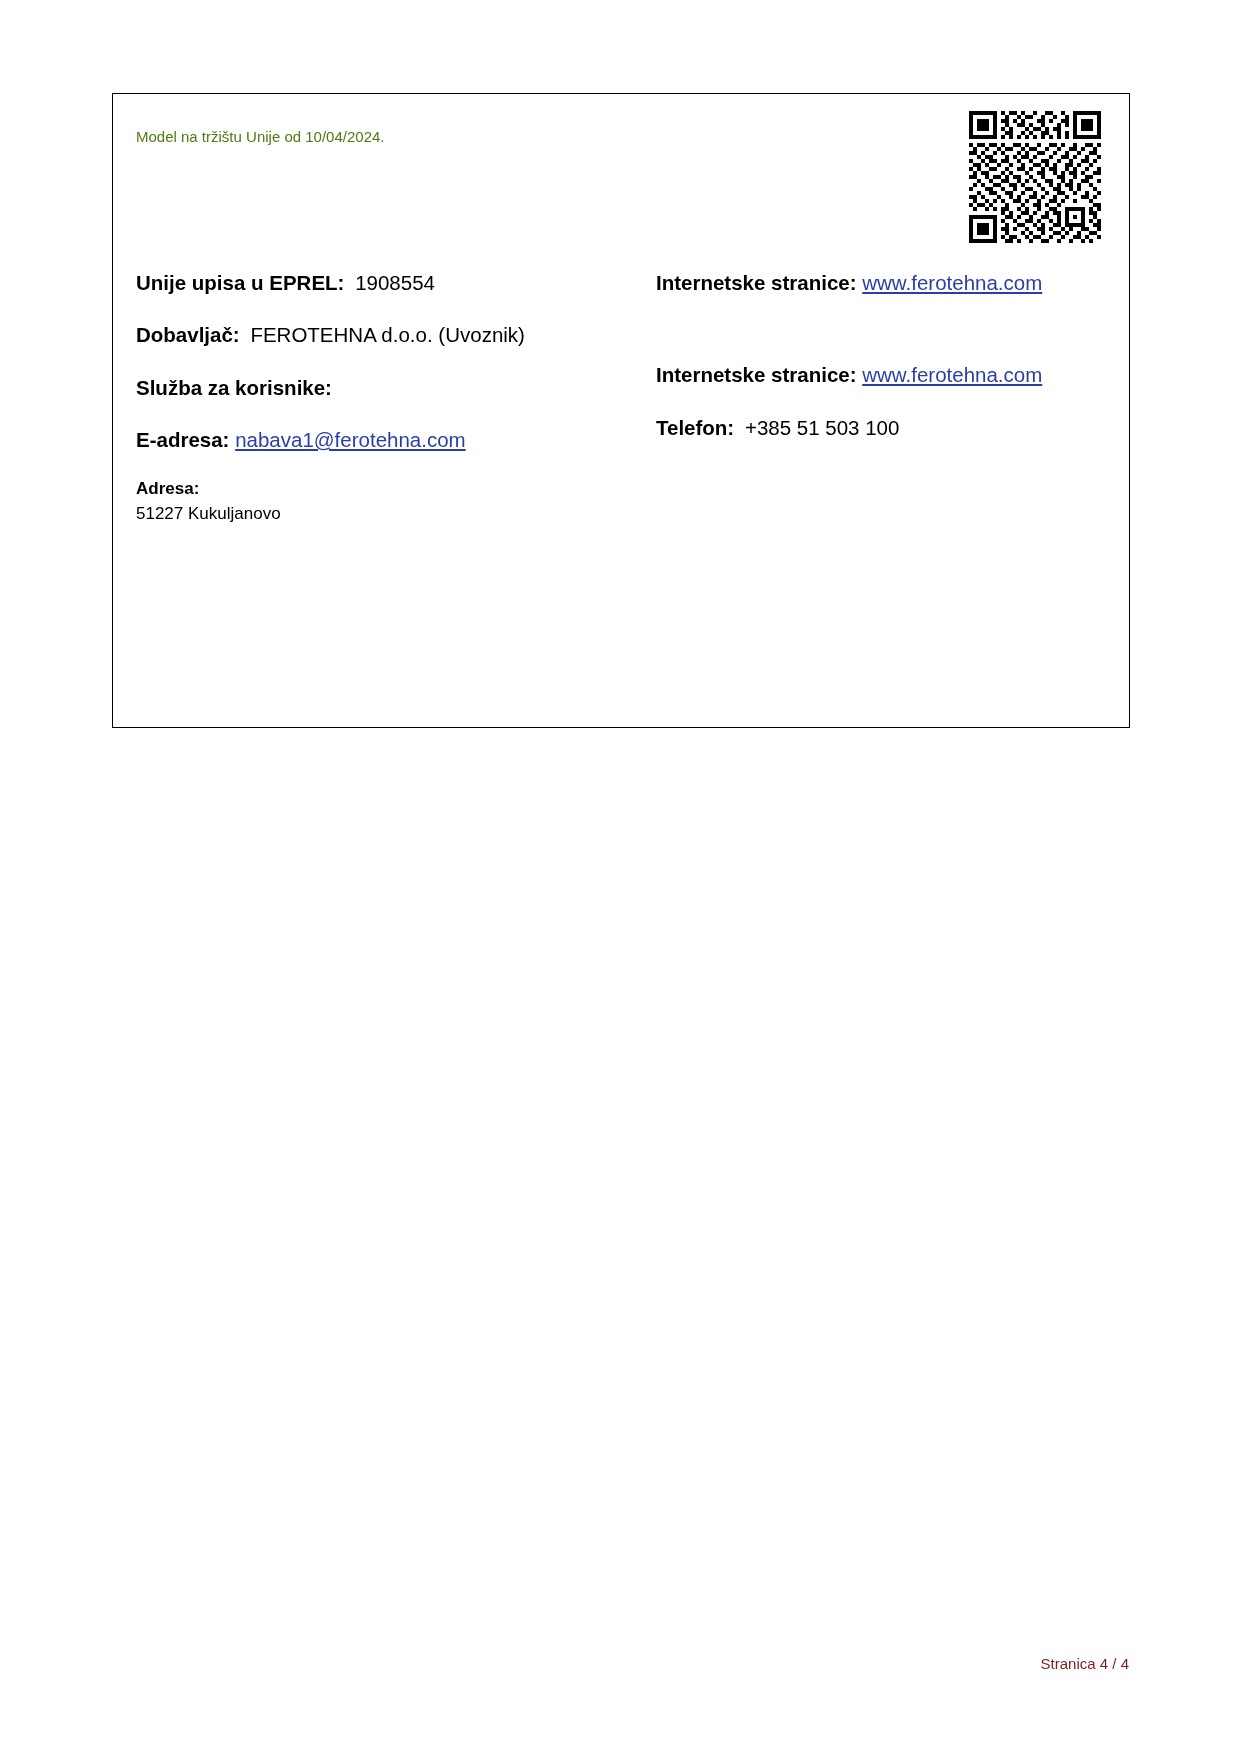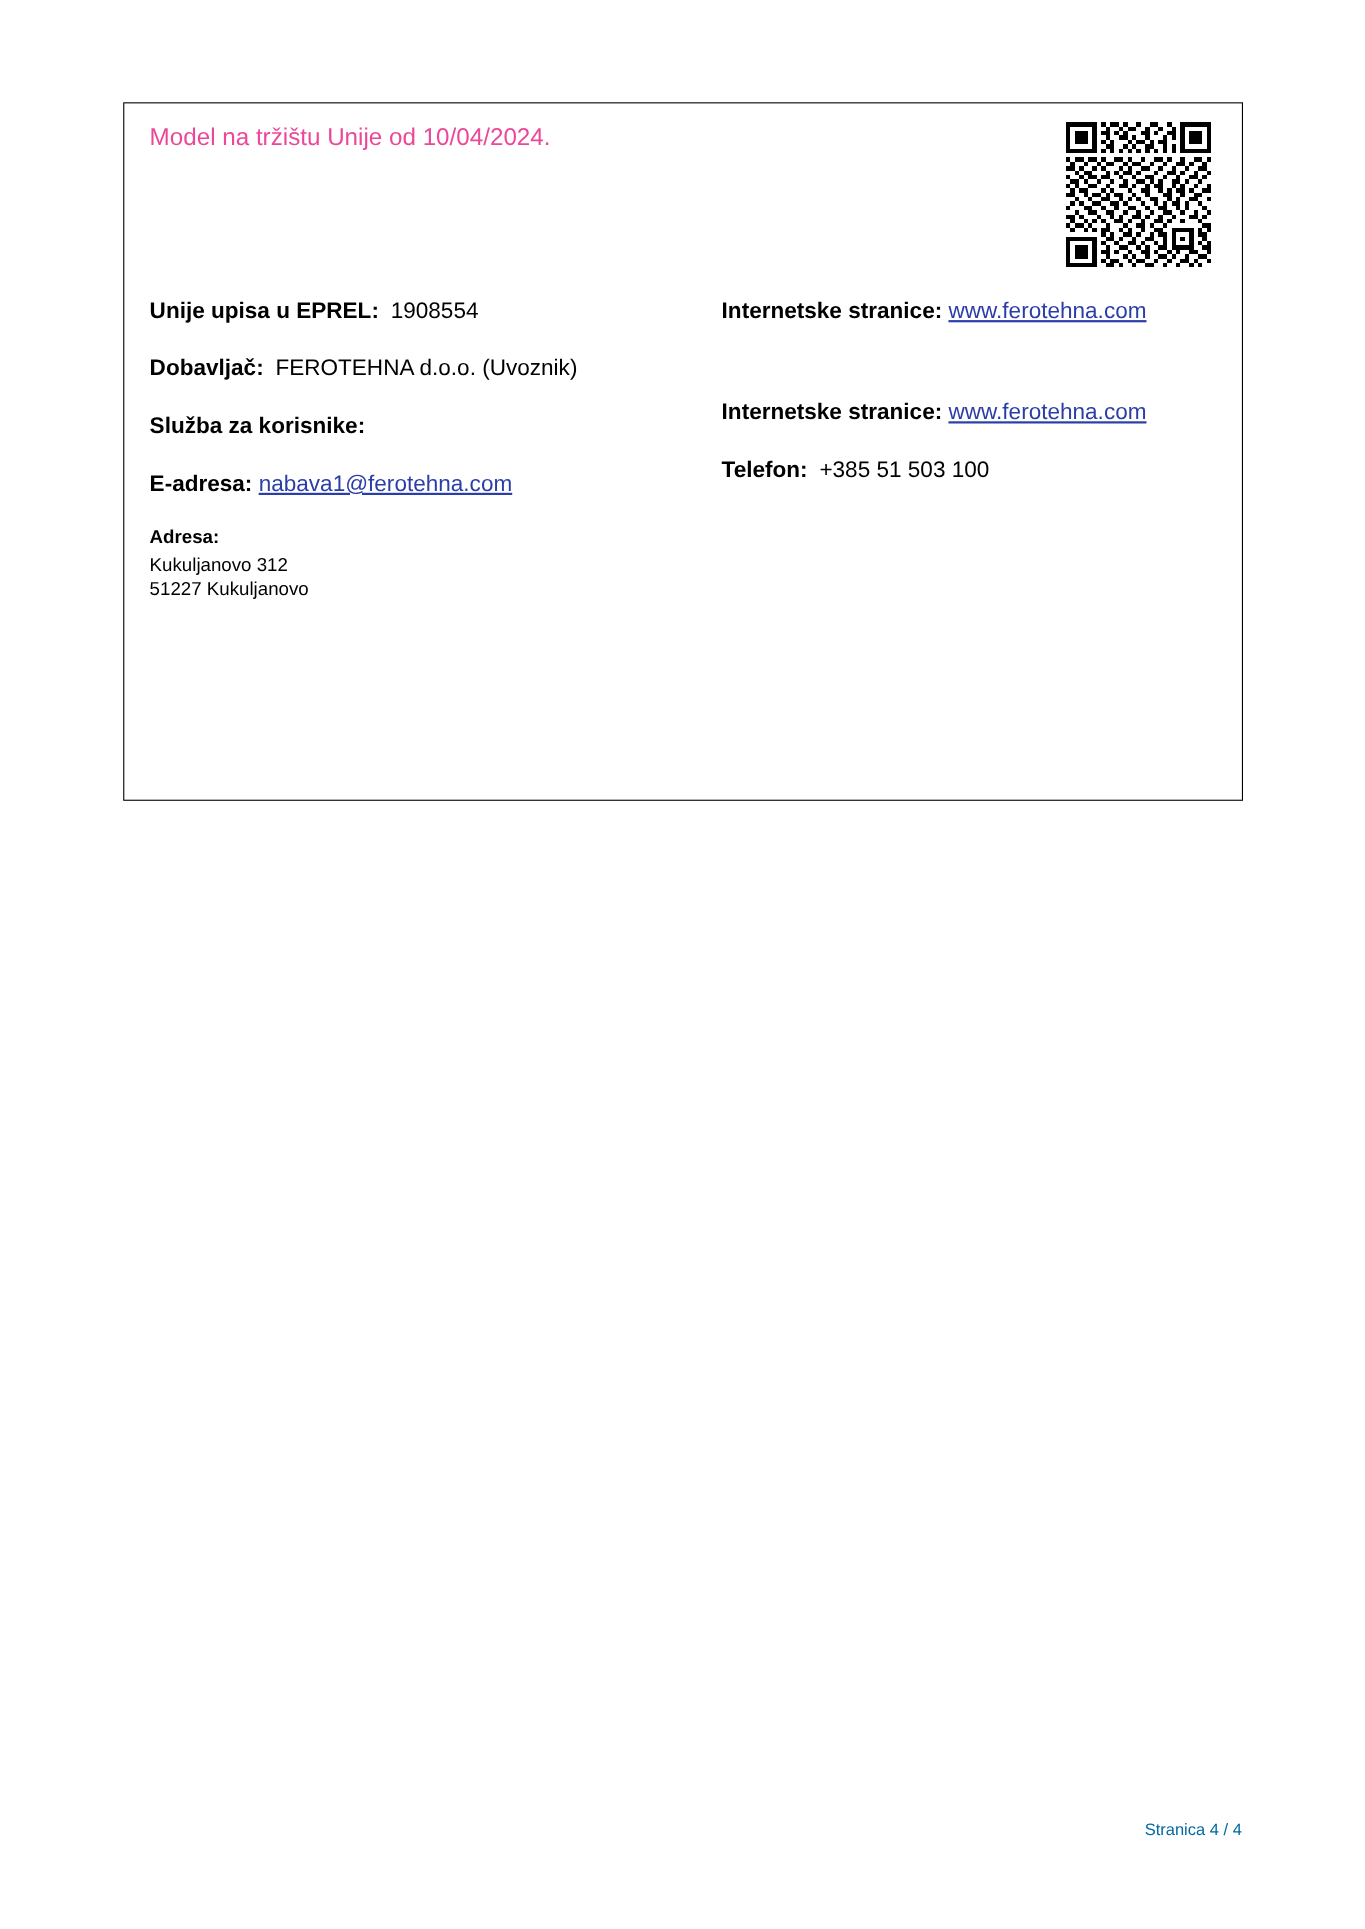--- a/index.html
+++ b/index.html
@@ -31,24 +31,24 @@
     width: 1018px;
     height: 635px;
     border: 1.5px solid #000000;
     box-sizing: border-box;
     background: #ffffff;
   }
 
   .top-note {
     position: absolute;
     left: 23px;
-    top: 16px;
-    font-size: 22px;
+    top: 33px;
+    font-size: 15px;
     line-height: 1.35;
-    color: #ec4899;
+    color: #4d7c0f;
     white-space: nowrap;
   }
 
   
   .qr-wrap {
     position: absolute;
     right: 28px;
     top: 17px;
     width: 132px;
     height: 132px;
@@ -97,21 +97,21 @@
   .addr-block .lbl { display: block; margin-bottom: 2px; }
   .addr-line { display: block; }
 
   .spacer-72 { height: 40px; }
 
   .footer {
     position: absolute;
     right: 112px;
     bottom: 82px;
     font-size: 15px;
-    color: #0369a1;
+    color: #7f1d1d;
     text-align: left;
   }
 
   .nowrap { white-space: nowrap; margin-top: 40px; }
 </style>
 </head>
 <body>
 
 <div class="page">
 
@@ -491,21 +491,20 @@
       </div>
 
 
       <div class="row">
         <span class="lbl">E-adresa:</span>
         <a class="link" href="#">nabava1@ferotehna.com</a>
       </div>
 
       <div class="addr-block">
         <span class="lbl">Adresa:</span>
-        <span class="addr-line">Kukuljanovo 312</span>
         <span class="addr-line">51227 Kukuljanovo</span>
       </div>
 
     </div>
 
     <div class="col-right">
 
 
       <div class="row">
         <span class="lbl">Internetske stranice:</span>

